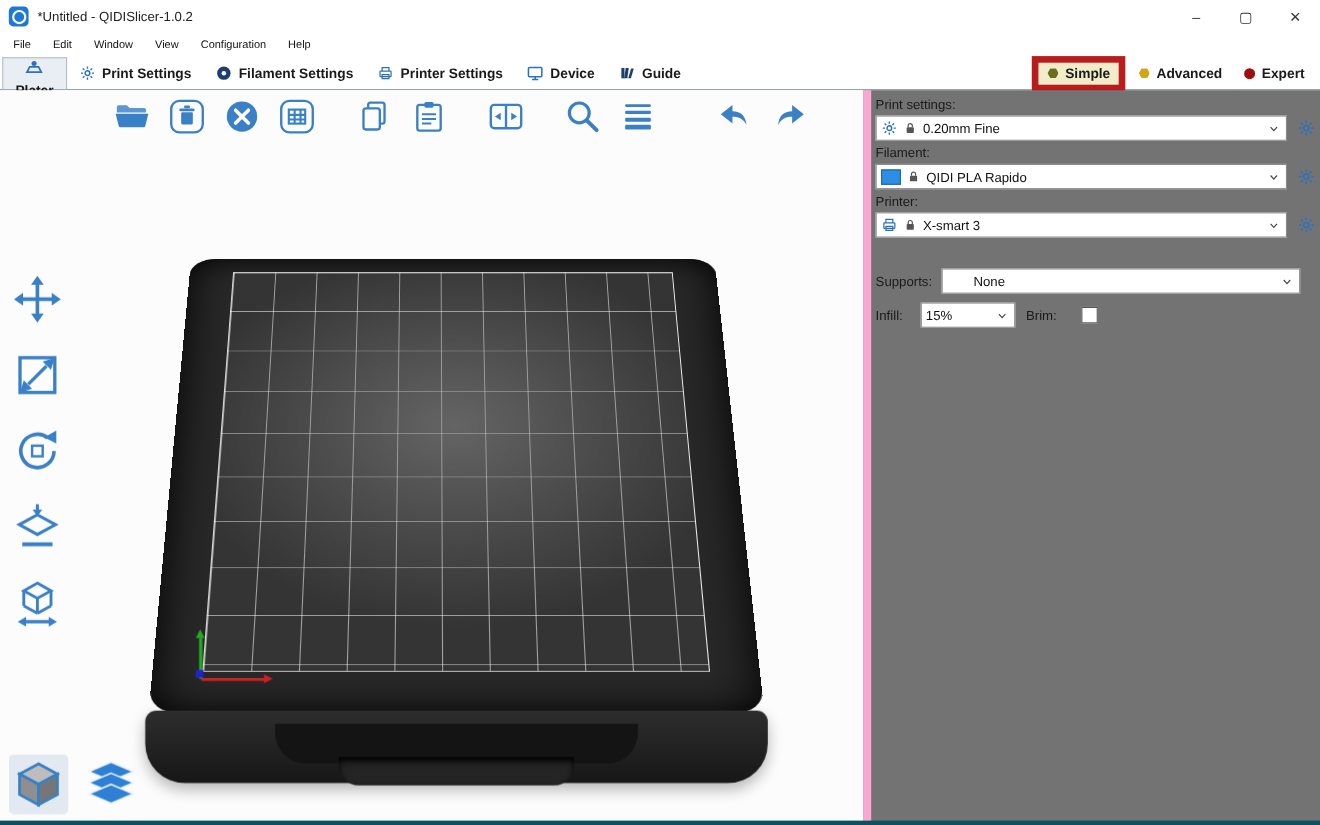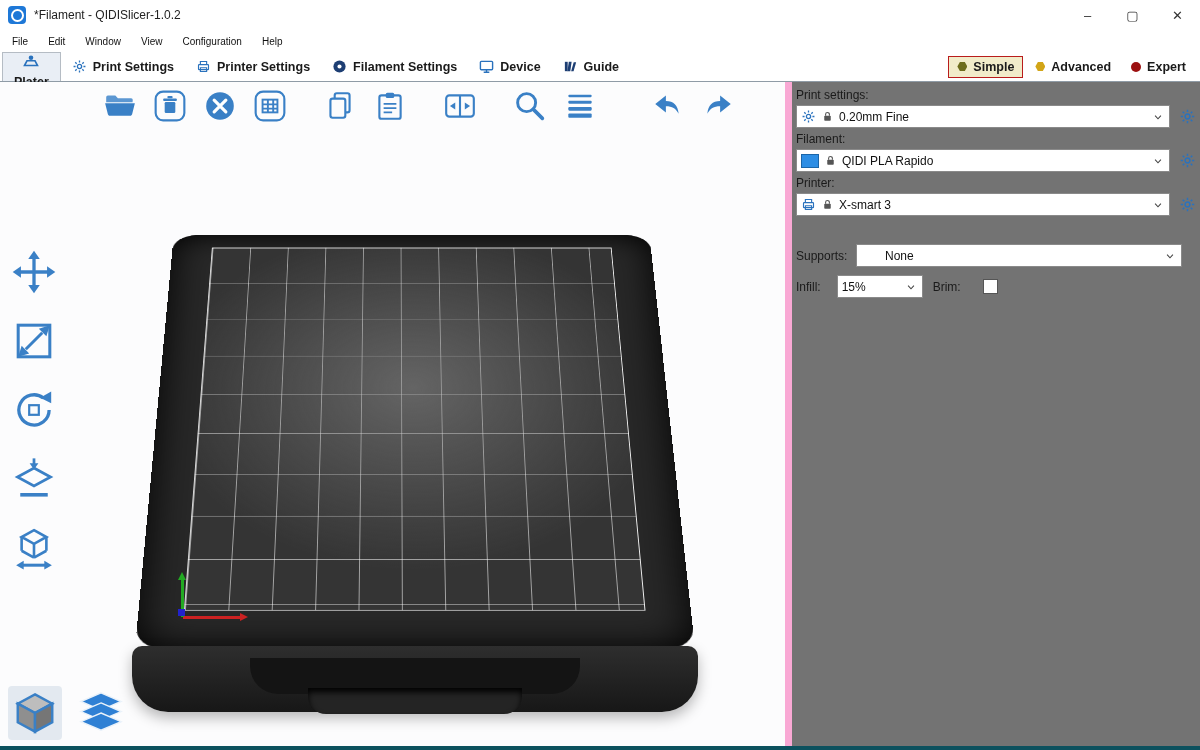--- a/index.html
+++ b/index.html
@@ -17,21 +17,21 @@
   .win-btn{width:45px;height:30px;display:flex;align-items:center;justify-content:center;font-size:13px;color:#333;}
   
   .menubar{height:22px;display:flex;align-items:center;padding-left:2px;background:#fff;}
   .menu-item{padding:2px 10px;font-size:10px;color:#111;}
   
   .tabbar{height:29px;display:flex;align-items:stretch;border-bottom:1px solid #8f9ba6;background:#fff;padding-left:2px;}
   .tab{display:flex;align-items:center;gap:6px;padding:0 11px;font-size:12.5px;font-weight:bold;color:#1a1a1a;}
   .tab.active{background:#e9eef5;border:1px solid #b5bcc4;border-bottom:none;flex-direction:column;}
   .modes{margin-left:auto;display:flex;align-items:center;gap:4px;padding-right:6px;}
   .mode{display:flex;align-items:center;gap:6px;padding:3px 8px;font-size:12.5px;font-weight:bold;color:#1a1a1a;}
-  .mode.active{background:#f1ecca;border:1px solid #b91c1c;}
+  .mode.active{background:#f1ecca;border:6px solid #b91c1c;}
   .dot{width:10px;height:10px;display:inline-block;}
   .hex{clip-path:polygon(25% 5%,75% 5%,100% 50%,75% 95%,25% 95%,0% 50%);}
   .dot-simple{background:#6d6d1c;}
   .dot-advanced{background:#d2a517;}
   .dot-expert{background:#9c1010;border-radius:50%;}
   
   .main{position:absolute;top:82px;left:0;right:0;bottom:0;display:flex;}
   .viewport{width:785px;position:relative;background:#fcfcfd;overflow:hidden;}
   .sidebar{flex:1;position:relative;background:#737373;border-left:7px solid #f9a8d4;padding:4px 4px 0 4px;box-sizing:border-box;}
   
@@ -114,21 +114,21 @@
         <path d="M7 9V4h10v5M7 14h10v6H7z"></path>
       </g>
     </symbol>
   </defs>
 </svg>
 
 <div class="titlebar">
   <div class="app-icon">
       <span></span>
     </div>
-  <div class="title-text">*Filament - QIDISlicer-1.0.2</div>
+  <div class="title-text">*Untitled - QIDISlicer-1.0.2</div>
   <div class="win-controls">
     <div class="win-btn">–</div>
     <div class="win-btn">▢</div>
     <div class="win-btn">✕</div>
   </div>
 </div>
 
 <div class="menubar">
   <span class="menu-item">File</span>
   <span class="menu-item">Edit</span>
@@ -150,35 +150,35 @@
   </div>
   <div class="tab">
     <span class="blue">
         <svg class="ic" width="15" height="15">
           <use href="#sym-gear"></use>
         </svg>
       </span>
     <span>Print Settings</span>
   </div>
   <div class="tab">
-    <span class="blue">
-        <svg class="ic" width="15" height="15">
-          <use href="#sym-printer"></use>
-        </svg>
-      </span>
-    <span>Printer Settings</span>
-  </div>
-  <div class="tab">
     <span>
       <svg class="ic" width="15" height="15" viewBox="0 0 16 16">
         <circle cx="8" cy="8" r="6.5" fill="#1d3e73"></circle>
           <circle cx="8" cy="8" r="2.2" fill="#fff"></circle>
       </svg>
     </span>
     <span>Filament Settings</span>
+  </div>
+  <div class="tab">
+    <span class="blue">
+        <svg class="ic" width="15" height="15">
+          <use href="#sym-printer"></use>
+        </svg>
+      </span>
+    <span>Printer Settings</span>
   </div>
   <div class="tab">
     <span>
       <svg class="ic" width="15" height="15" viewBox="0 0 16 16">
         <g fill="none" stroke="#2a72bd" stroke-width="1.5">
           <rect x="1.5" y="2.5" width="13" height="9" rx="1"></rect>
           <path d="M8 11.5v2.3M5 14.2h6"></path>
         </g>
       </svg>
     </span>

